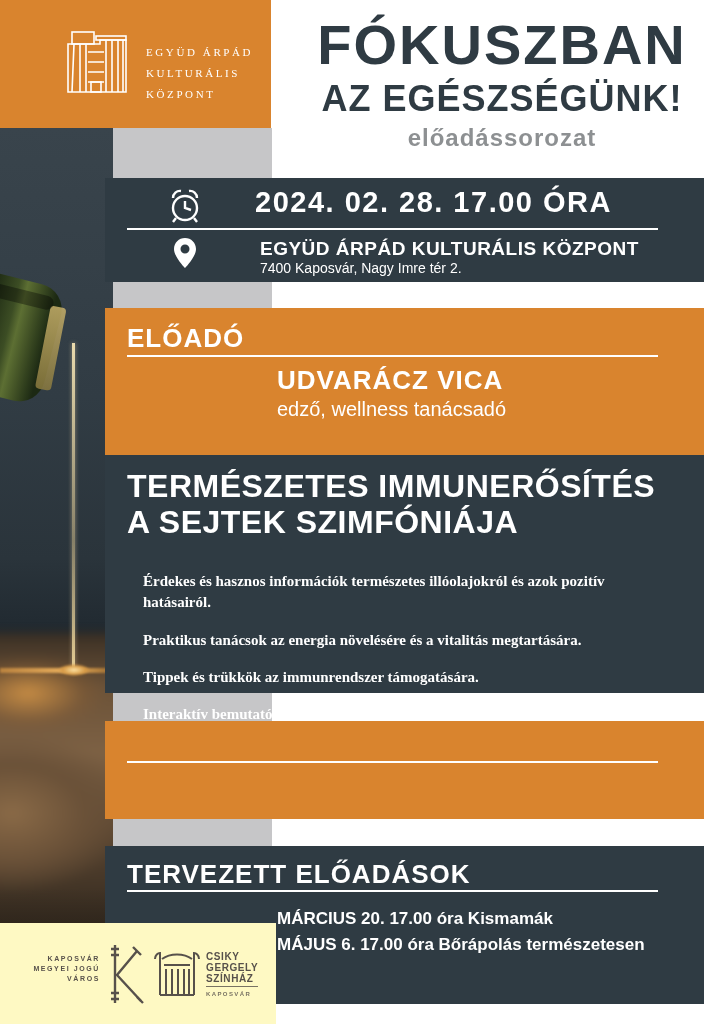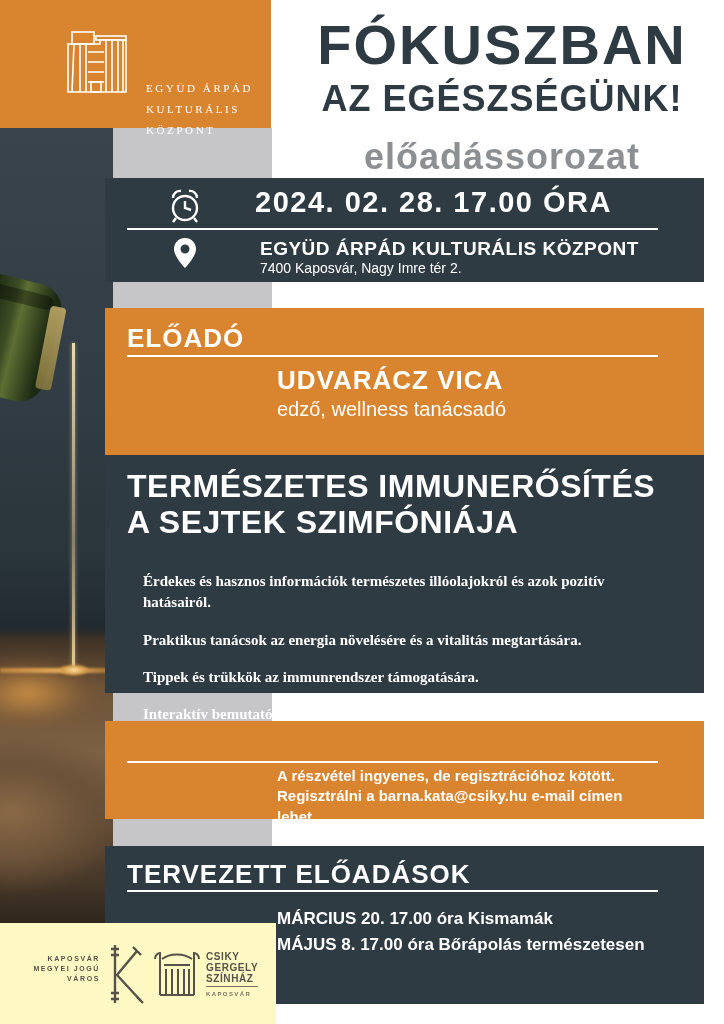--- a/index.html
+++ b/index.html
@@ -31,25 +31,25 @@
     background:linear-gradient(180deg,rgba(244,227,178,.95),rgba(210,190,140,.55) 60%,rgba(244,220,160,.9));
     box-shadow:0 0 4px rgba(250,230,180,.5);}
   .oil-splash{position:absolute;left:58px;top:536px;width:32px;height:12px;border-radius:50%;
     background:radial-gradient(closest-side,#ffe6a8,#d79a46 70%,transparent);filter:blur(1px);}
   .gray-col{position:absolute;left:113px;top:128px;width:159px;height:896px;background:#c6c6c8;}
 
   
   .header-orange{position:absolute;left:0;top:0;width:271px;height:128px;background:#d9842e;}
   .org-logo{position:absolute;left:60px;top:30px;width:74px;height:64px;}
   .org-text{position:absolute;left:146px;top:42px;color:#ffffff;
-    font-family:"Liberation Serif", serif;font-size:11px;letter-spacing:2.6px;line-height:21px;white-space:nowrap;margin-top:36px;}
+    font-family:"Liberation Serif", serif;font-size:11px;letter-spacing:2.6px;line-height:21px;white-space:nowrap;}
   .title-wrap{position:absolute;left:280px;top:16px;width:444px;text-align:center;color:#2f3b43;}
   .title-1{font-size:56px;font-weight:700;letter-spacing:2px;line-height:1.04;}
   .title-2{font-size:36px;font-weight:700;letter-spacing:1px;margin-top:4px;}
-  .title-sub{font-size:36px;font-weight:700;color:#8d9092;margin-top:16px;letter-spacing:1px;}
+  .title-sub{font-size:24px;font-weight:700;color:#8d9092;margin-top:4px;letter-spacing:1px;}
 
   
   .blk{position:absolute;left:105px;width:591px;color:#fff;padding-left:8px;}
   .blk.dark{background:#2f3b43;}
   .blk.orange{background:#d9842e;}
   .sec-head{position:absolute;left:22px;font-size:26px;font-weight:700;letter-spacing:1px;color:#fff;}
   .sec-line{position:absolute;left:22px;width:531px;height:2px;background:#ffffff;}
   .indent{position:absolute;left:172px;color:#fff;}
 
   
@@ -170,29 +170,28 @@
     <div class="talk-points">
       <p>Érdekes és hasznos információk természetes illóolajokról és azok pozitív hatásairól.</p>
       <p>Praktikus tanácsok az energia növelésére és a vitalitás megtartására.</p>
       <p>Tippek és trükkök az immunrendszer támogatására.</p>
       <p>Interaktív bemutatók és kóstolók a legújabb gyógynövény alapú illóolajokból.</p>
     </div>
   </div>
 
   <div class="blk orange bar-reg">
     <div class="sec-line reg-line"></div>
-    <div class="indent reg-text">A részvétel ingyenes, de regisztrációhoz kötött. Regisztrálni a barna.kata@csiky.hu e-mail címen lehet.</div>
   </div>
 
   <div class="blk dark blk-sched">
     <div class="sec-head sched-head">TERVEZETT ELŐADÁSOK</div>
     <div class="sec-line sched-line"></div>
     <ul class="indent sched-list">
       <li>MÁRCIUS 20. 17.00 óra Kismamák</li>
-      <li>MÁJUS 8. 17.00 óra Bőrápolás természetesen</li>
+      <li>MÁJUS 6. 17.00 óra Bőrápolás természetesen</li>
     </ul>
   </div>
 
   <div class="bottom-orange">
     <div class="city-text">
       <div>KAPOSVÁR</div>
       <div>MEGYEI JOGÚ</div>
       <div>VÁROS</div>
     </div>
     <svg class="k-emblem" viewBox="0 0 44 66">

